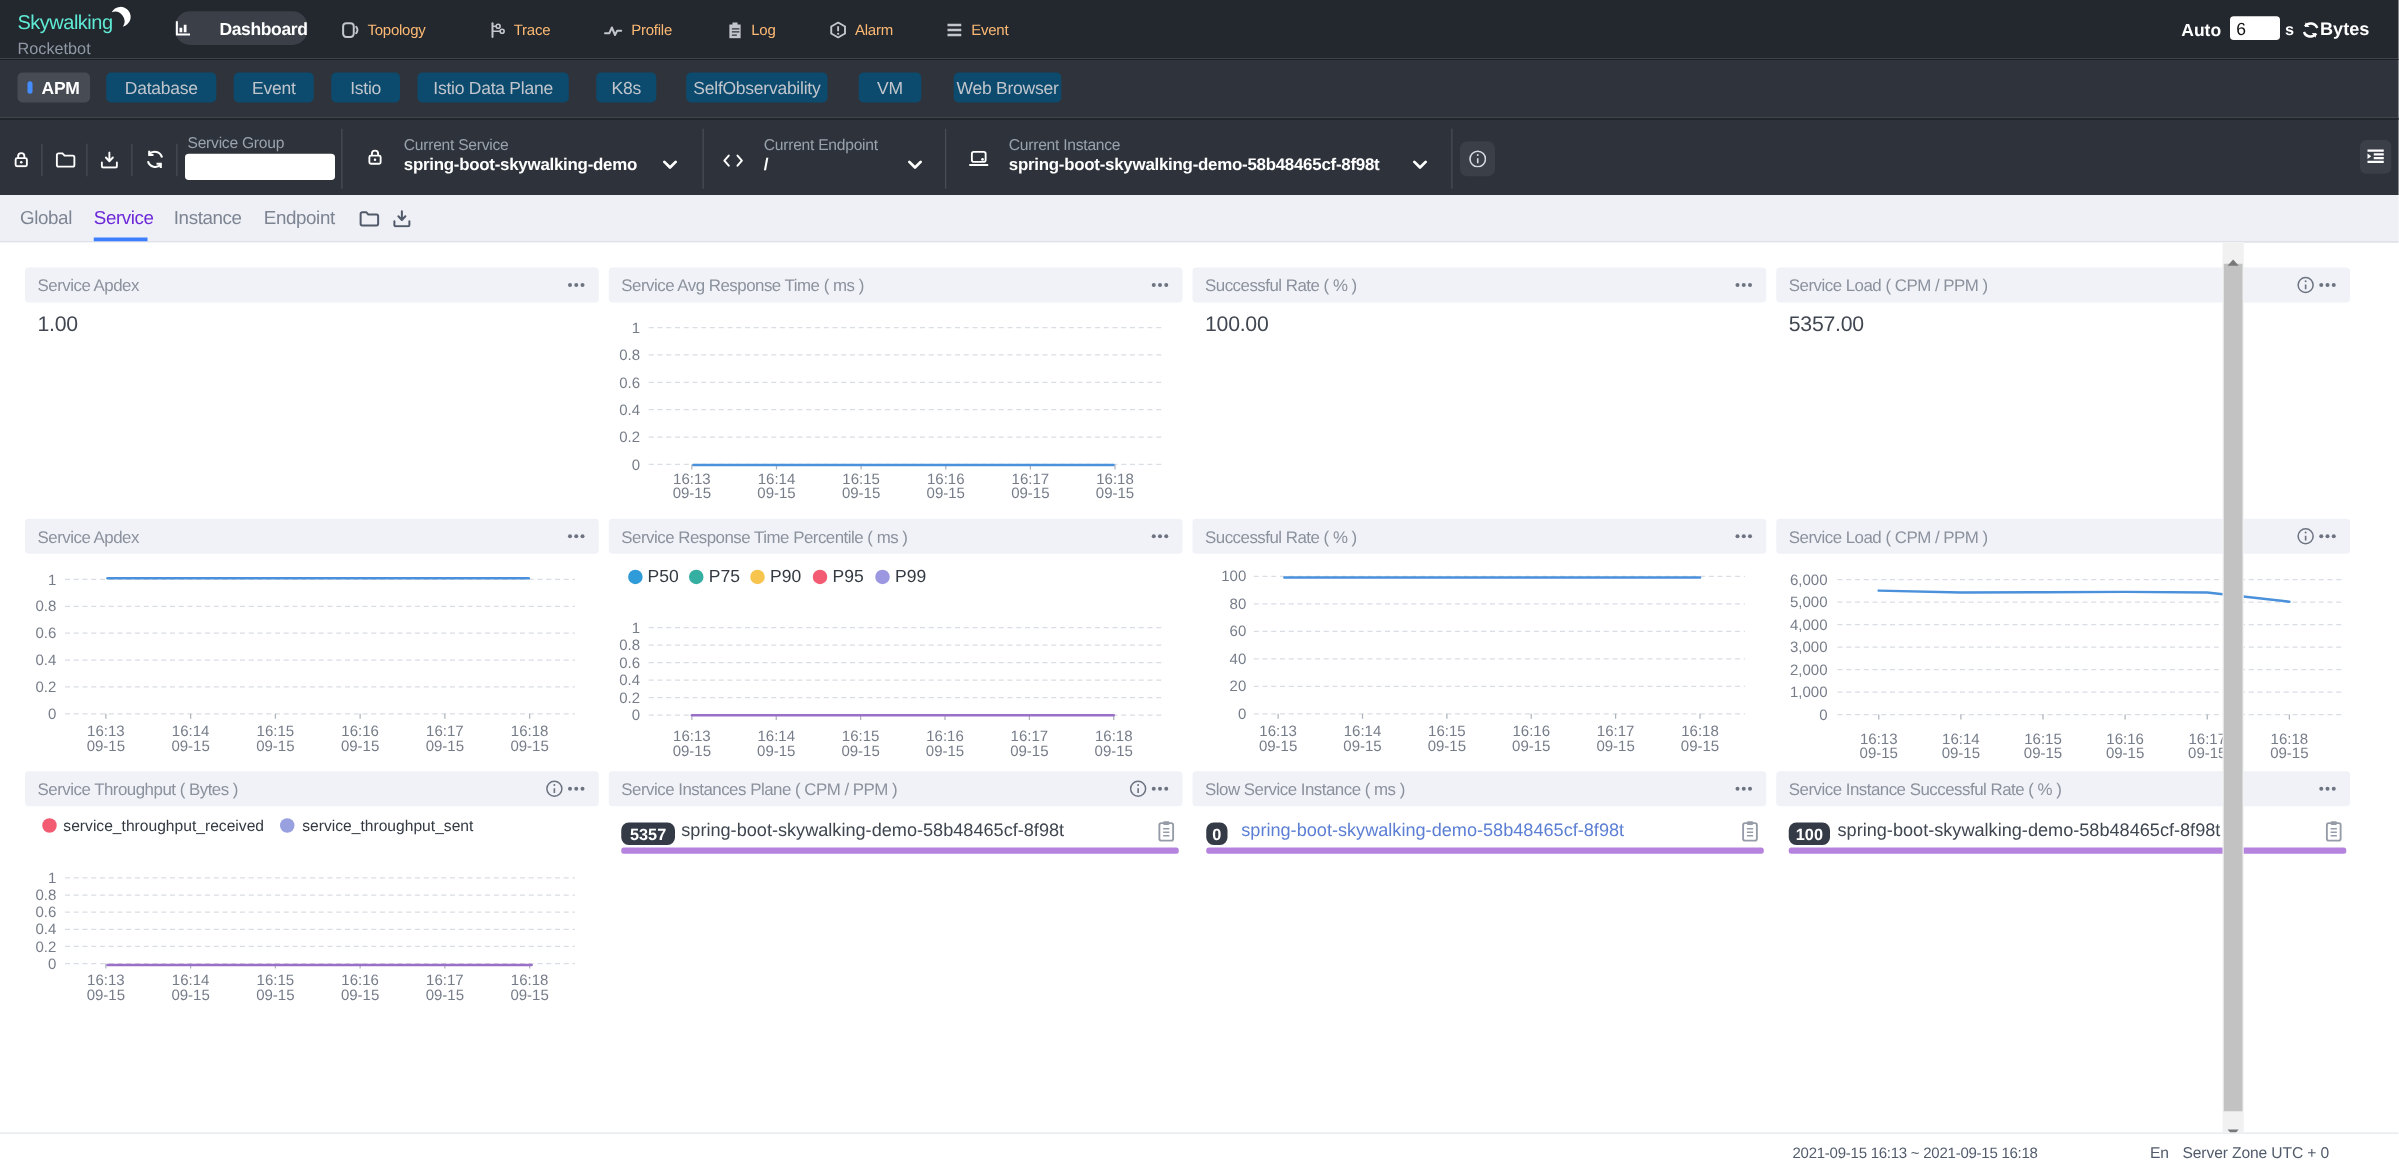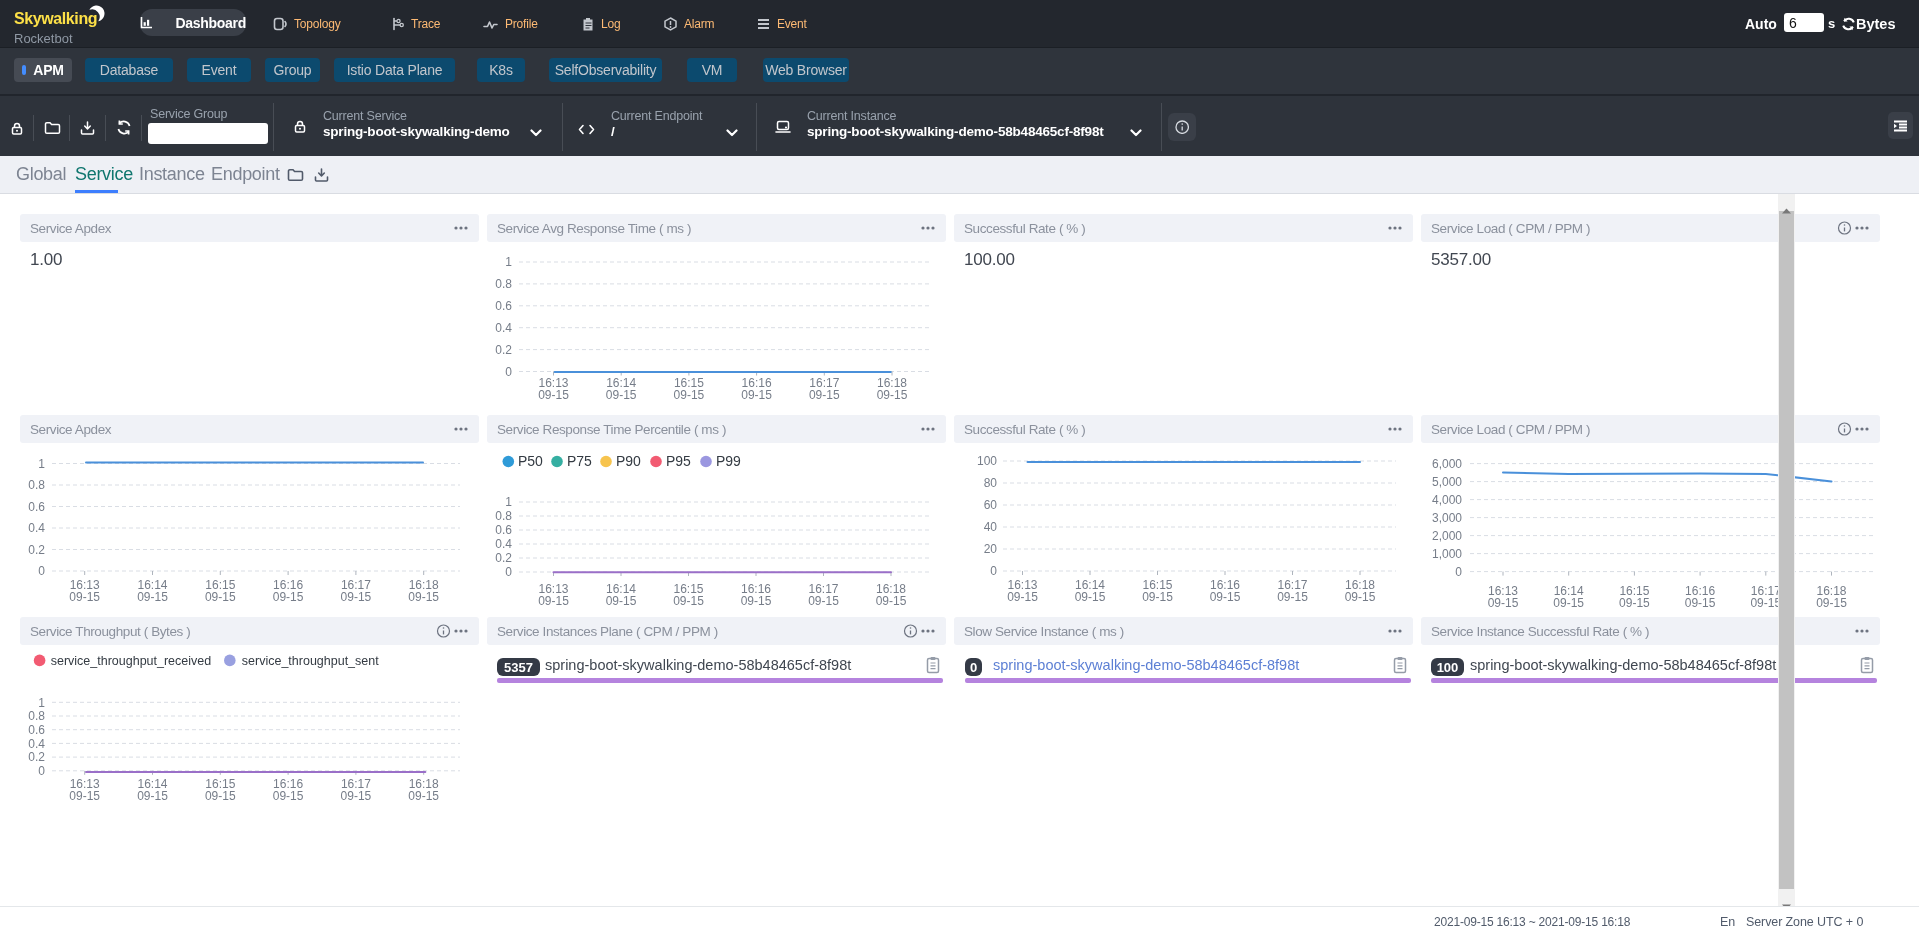--- a/index.html
+++ b/index.html
@@ -3,34 +3,34 @@
 *{margin:0;padding:0;box-sizing:border-box}
 html,body{width:1919px;height:934px;overflow:hidden}
 body{font-family:"Liberation Sans",sans-serif;background:#fff;position:relative}
 .abs{position:absolute}
 .nav1{position:absolute;top:0;left:0;width:1919px;height:47px;background:#23272e}
 .nav2{position:absolute;top:47px;left:0;width:1919px;height:47px;background:#2f343c;border-top:1px solid #1b1f25}
 .toolbar{position:absolute;top:94px;left:0;width:1919px;height:62px;background:#2e333b;border-top:2px solid #21252c}
 .tabs{position:absolute;top:156px;left:0;width:1919px;height:38px;background:#eef0f5;border-bottom:1px solid #d9dce2}
 .content{position:absolute;top:194px;left:0;width:1795px;height:712px;background:#fff}
 .footer{position:absolute;top:906px;left:0;width:1919px;height:28px;background:#fff;border-top:1px solid #e4e7ea}
-.logo{position:absolute;left:14px;top:10px;color:#fde047;font-size:16px;font-weight:bold;letter-spacing:-0.4px}
+.logo{position:absolute;left:14px;top:10px;color:#5eead4;font-size:16px;font-weight:normal;letter-spacing:-0.4px}
 .logosub{position:absolute;left:14px;top:31px;color:#8f98a4;font-size:13px;font-weight:normal;letter-spacing:0}
 .navitem{position:absolute;top:0;height:47px;display:flex;align-items:center;color:#fdba74;font-size:12px;letter-spacing:-0.2px}
 .navitem svg{margin-right:7px}
 .navpill{position:absolute;left:140px;top:9px;width:106px;height:27px;background:#3a3f48;border-radius:12px;display:flex;align-items:center;justify-content:space-between;color:#fff;font-size:14px;font-weight:bold;letter-spacing:-0.3px}
 .nbtn{position:absolute;top:10px;height:24px;background:#0c4a6e;border-radius:4px;color:#c2c6cc;font-size:14px;letter-spacing:-0.2px;display:flex;align-items:center;justify-content:center}
 .nbtn.act{background:#464b54;color:#fff;font-weight:bold}
 .apmbar{display:inline-block;width:4px;height:10px;border-radius:2px;background:#448dfe;margin-right:7px}
 .vdiv{position:absolute;width:1px;background:#484d55}
 .tlabel{position:absolute;color:#99a2ad;font-size:12.5px;letter-spacing:-0.2px}
 .tvalue{position:absolute;color:#fff;font-size:13.5px;font-weight:bold;letter-spacing:-0.2px;white-space:nowrap}
 .tinput{position:absolute;background:#fff;border-radius:3px}
-.tab{position:absolute;top:0;height:37px;display:flex;align-items:center;color:#7d8492;font-size:18px;letter-spacing:-0.3px}
-.tab.act{color:#0f766e}
+.tab{position:absolute;top:0;height:37px;display:flex;align-items:center;color:#7d8492;font-size:15px;letter-spacing:-0.3px}
+.tab.act{color:#6d28d9}
 .tabline{position:absolute;left:75px;top:34px;width:43px;height:3px;background:#3d7efe}
 .card{position:absolute;width:459px;height:195px;background:#fff;overflow:visible}
 .chead{position:absolute;top:0;left:0;width:459px;height:28px;background:#f0f2f7;border-radius:3px}
 .ctitle{position:absolute;left:10px;top:0;height:28px;display:flex;align-items:center;color:#8b919d;font-size:13.5px;letter-spacing:-0.4px;white-space:nowrap}
 .bigval{position:absolute;left:10px;top:36px;color:#414751;font-size:17px;letter-spacing:-0.2px}
 .badge{position:absolute;background:#343a46;border-radius:6px;color:#fff;font-size:13px;font-weight:bold;display:flex;align-items:center;justify-content:center}
 .ilink{position:absolute;top:40px;font-size:14.5px;letter-spacing:0;white-space:nowrap}
 .pbar{position:absolute;top:61px;left:10px;width:446px;height:5px;background:#b583de;border-radius:2px}
 .scrollbar{position:absolute;right:0;top:0;width:17px;height:712px;background:#f1f1f1}
 .sthumb{position:absolute;left:1px;top:17px;width:15px;height:678px;background:#c2c2c2}
@@ -85,21 +85,21 @@
         <path d="M3.4 0.8 L3 4.4 L6.6 4.6 Z" fill="#fff"></path>
         <path d="M2.2 8.6 A5.6 5.6 0 0 0 12 9.9" stroke="#fff" stroke-width="2" fill="none"></path>
         <path d="M11.6 13.2 L12 9.6 L8.4 9.4 Z" fill="#fff"></path>
       </svg></div>
 <div class="abs" style="left:1856px;top:16px;color:#fff;font-size:14.5px;font-weight:bold">Bytes</div>
 </div>
 <div class="nav2">
 <div class="nbtn act" style="left:14px;width:58px"><span class="apmbar"></span>APM</div>
 <div class="nbtn" style="left:85px;width:88px">Database</div>
 <div class="nbtn" style="left:187px;width:64px">Event</div>
-<div class="nbtn" style="left:265px;width:55px">Group</div>
+<div class="nbtn" style="left:265px;width:55px">Istio</div>
 <div class="nbtn" style="left:334px;width:121px">Istio Data Plane</div>
 <div class="nbtn" style="left:477px;width:48px">K8s</div>
 <div class="nbtn" style="left:549px;width:113px">SelfObservability</div>
 <div class="nbtn" style="left:687px;width:50px">VM</div>
 <div class="nbtn" style="left:763px;width:86px">Web Browser</div>
 </div>
 <div class="toolbar">
 <div class="abs" style="left:11px;top:25px"><svg width="12" height="13" viewBox="0 0 12 13">
         <rect x="1.5" y="5.5" width="9" height="6.5" rx="1.2" stroke="#fff" stroke-width="1.5" fill="none"></rect>
         <path d="M3.5 5.5 V4 a2.5 2.5 0 0 1 5 0 V5.5" stroke="#fff" stroke-width="1.5" fill="none"></path>

